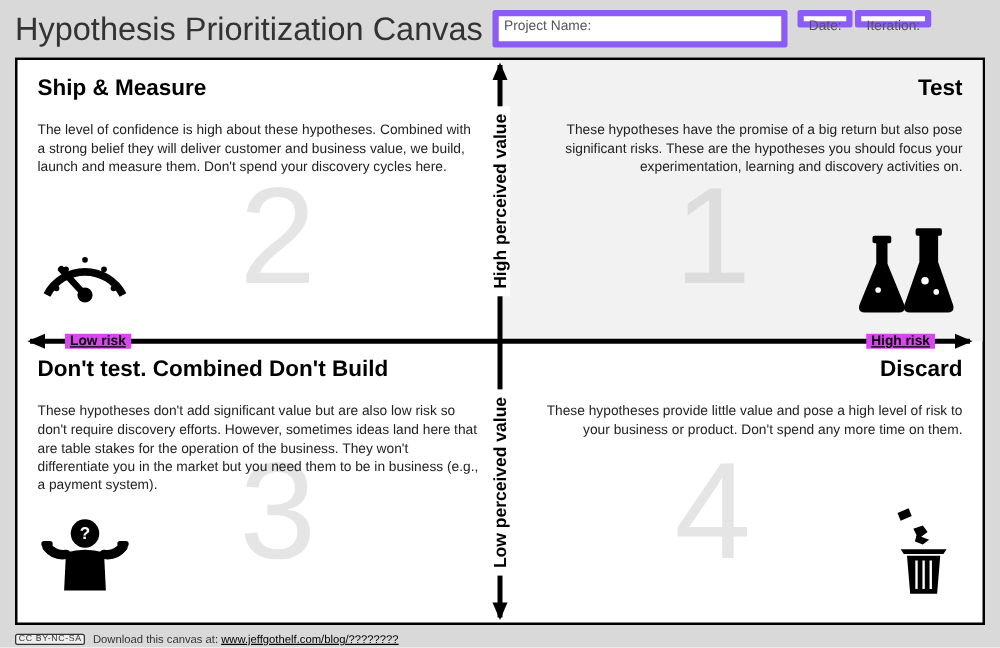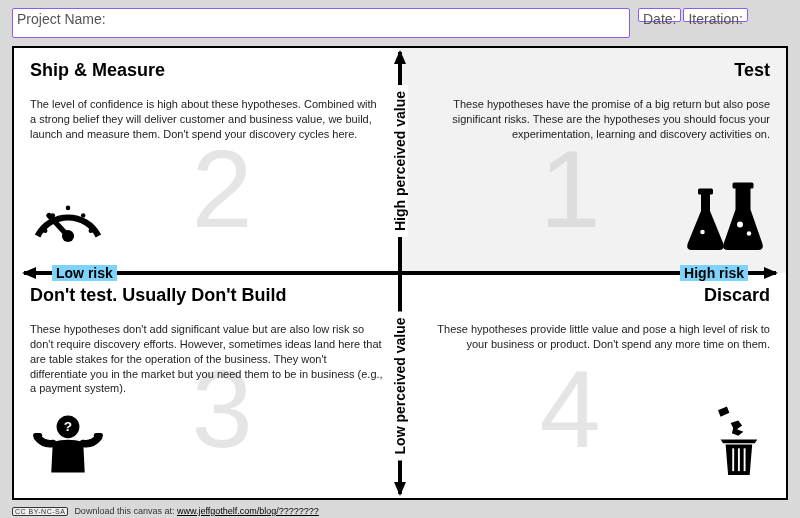--- a/index.html
+++ b/index.html
@@ -23,23 +23,23 @@
     color: #333;
     white-space: nowrap;
   }
   .fields {
     flex: 1;
     display: flex;
     gap: 8px;
   }
   .field-box {
     background: #fff;
-    border: 1px solid #8b5cf6;
+    border: 5px solid #8b5cf6;
     border-radius: 2px;
-    font-size: 14px;
+    font-size: 11px;
     color: #555;
     padding: 2px 4px;
   }
   .project-box { flex: 1; height: 30px; }
   .right-fields { width: 150px; display: flex; flex-direction: row; gap: 2px; }
   .small-box { height: 14px; }
   .canvas-wrap {
     position: absolute;
     left: 12px; right: 12px; top: 46px; bottom: 18px;
     background: #fff;
@@ -77,26 +77,27 @@
     left: -8px;
     width: 0; height: 0;
     border-left: 6px solid transparent;
     border-right: 6px solid transparent;
   }
   .axis-v::before { top: -2px; border-bottom: 14px solid #000; }
   .axis-v::after  { bottom: -2px; border-top: 14px solid #000; }
   .axis-label-x {
     position: absolute;
     top: 50%;
-    font-size: 14px;
+    font-size: 11px;
     font-weight: bold;
     color: #000;
-    background: #7dd3fc;
+    background: #d946ef;
     padding: 0 4px;
     transform: translateY(-50%);
+    text-decoration: underline;
   }
   .axis-label-x.left { left: 38px; }
   .axis-label-x.right { right: 38px; }
   .axis-label-y {
     position: absolute;
     left: 50%;
     font-size: 14px;
     font-weight: bold;
     color: #000;
     transform-origin: center;
@@ -179,20 +180,21 @@
     font-size: 7px;
     background: #eee;
     letter-spacing: 0.5px;
   }
   .footer a { color: #000; text-decoration: underline; margin-top: 47px; }
 </style>
 </head>
 <body>
 
 <div class="header">
+  <div class="title">Hypothesis Prioritization Canvas</div>
   <div class="fields">
     <div class="field-box project-box">Project Name:</div>
     <div class="right-fields">
       <div class="field-box small-box">Date:</div>
       <div class="field-box small-box">Iteration:</div>
     </div>
   </div>
 </div>
 
 <div class="canvas-wrap">
@@ -223,21 +225,21 @@
       <path d="M74 10 L74 40 L58 86 Q56 94 64 94 L104 94 Q112 94 110 86 L94 40 L94 10 Z" fill="#000"></path>
       <rect x="70" y="4" width="28" height="8" rx="2" fill="#000"></rect>
       <circle cx="80" cy="60" r="4" fill="#fff"></circle>
       <circle cx="92" cy="72" r="3" fill="#fff"></circle>
       <circle cx="30" cy="70" r="3" fill="#fff"></circle>
     </svg>
   </div>
 
   <div class="quad bl">
     <div class="bignum">3</div>
-    <h2>Don't test. Usually Don't Build</h2>
+    <h2>Don't test. Combined Don't Build</h2>
     <p>These hypotheses don't add significant value but are also low risk so don't require discovery efforts. However, sometimes ideas land here that are table stakes for the operation of the business. They won't differentiate you in the market but you need them to be in business (e.g., a payment system).</p>
     <svg class="qicon" viewBox="0 0 100 100">
       <circle cx="50" cy="30" r="15" fill="#000"></circle>
       <text x="50" y="36" font-size="18" fill="#fff" text-anchor="middle" font-weight="bold">?</text>
       <path d="M30 50 Q50 44 70 50 L72 90 L28 90 Z" fill="#000"></path>
       <path d="M30 52 Q18 54 10 44" stroke="#000" stroke-width="10" fill="none" stroke-linecap="round"></path>
       <path d="M70 52 Q82 54 90 44" stroke="#000" stroke-width="10" fill="none" stroke-linecap="round"></path>
       <rect x="4" y="38" width="12" height="6" rx="3" fill="#000"></rect>
       <rect x="84" y="38" width="12" height="6" rx="3" fill="#000"></rect>
     </svg>

